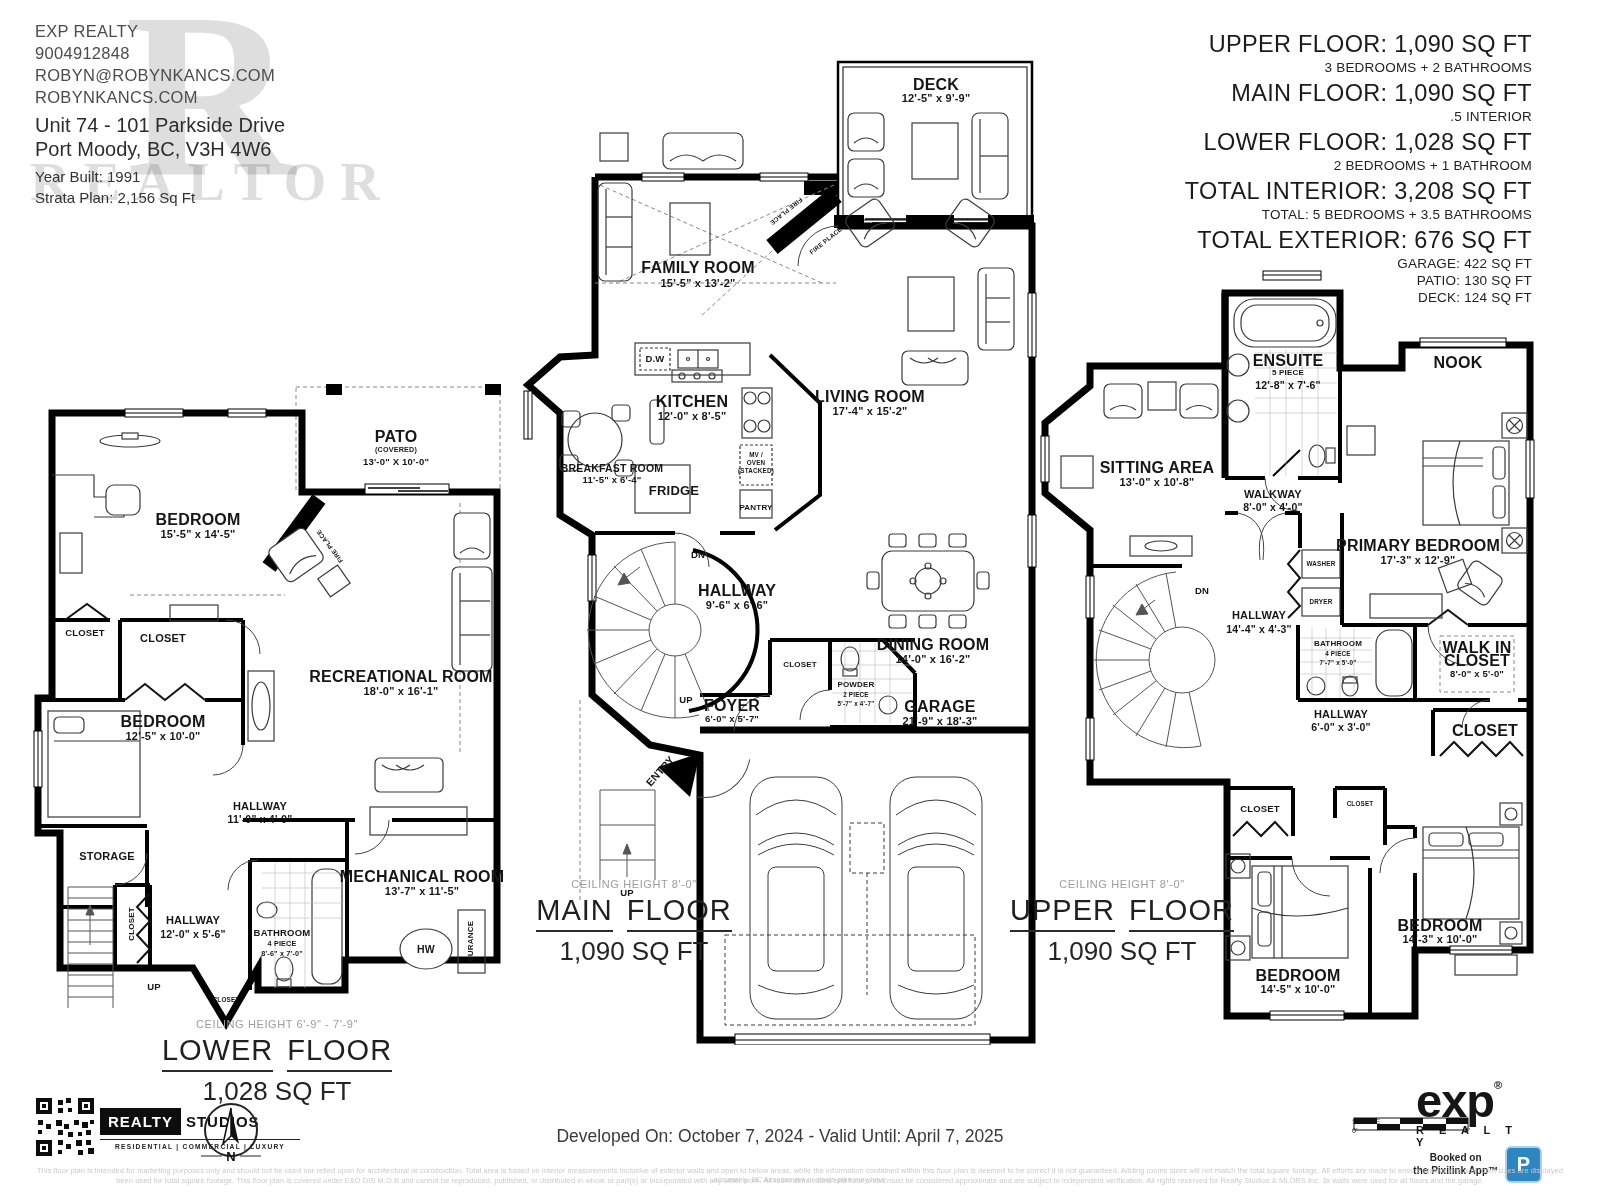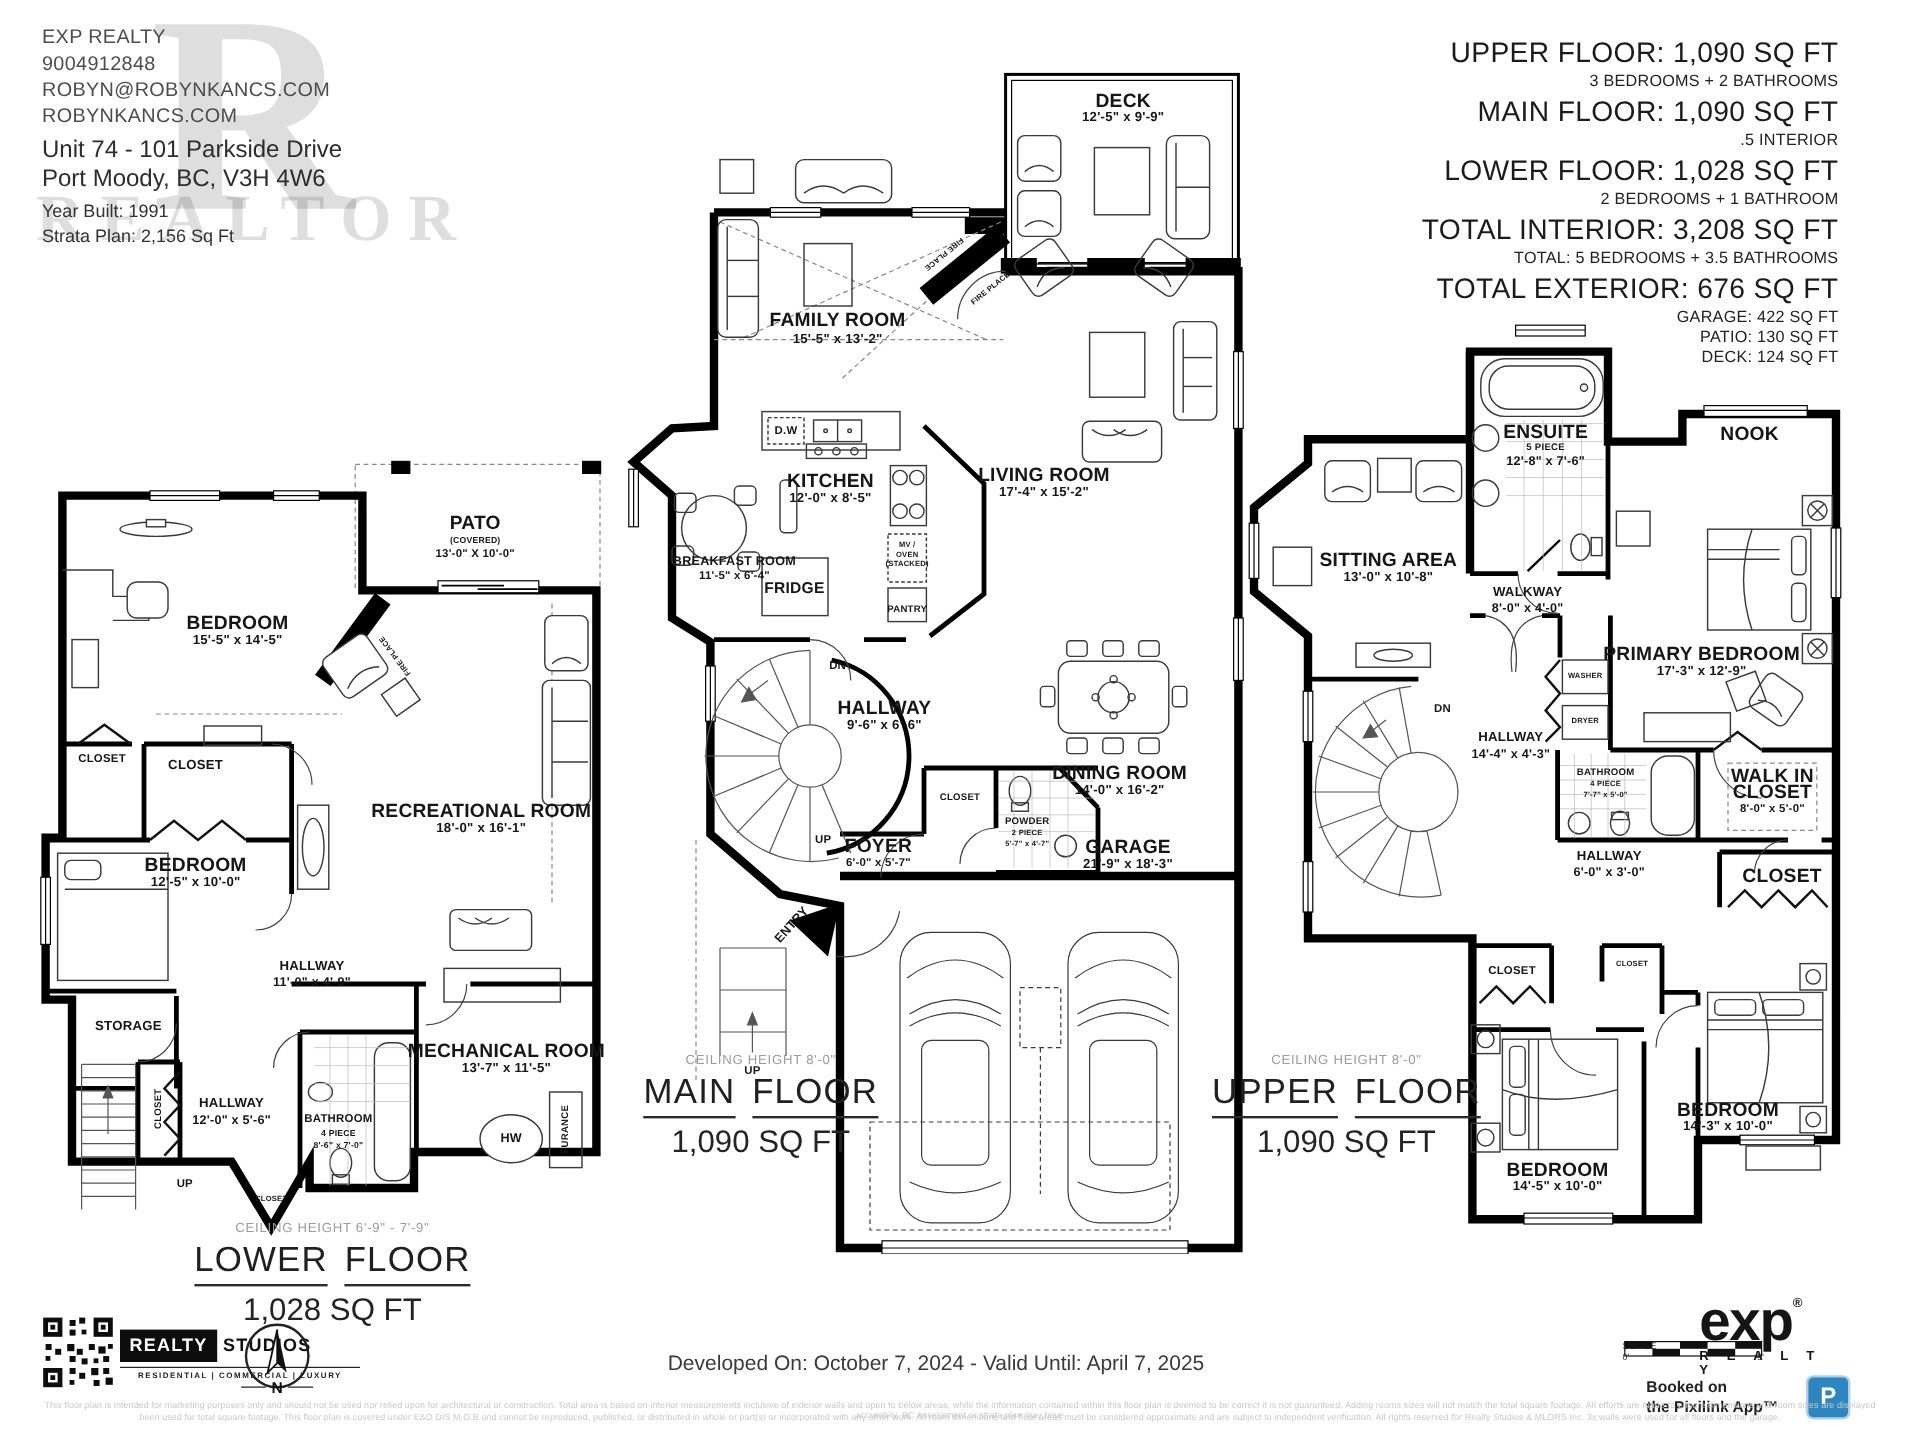--- a/index.html
+++ b/index.html
@@ -45,21 +45,21 @@
   .developed{position:absolute;left:480px;top:1126px;width:600px;text-align:center;
              font-size:17.5px;color:#3a3a3a;z-index:2;}
   .exp{position:absolute;right:64px;top:1080px;width:120px;text-align:left;z-index:2;}
   .exp-word{font-size:47px;font-weight:700;color:#151515;letter-spacing:-1px;line-height:.9;}
   .exp-sup{font-size:11px;vertical-align:28px;}
   .exp-realty{font-size:11px;font-weight:700;letter-spacing:6px;color:#151515;margin-top:2px;}
   .scale{position:absolute;left:1352px;top:1117px;z-index:2;}
   .scale-lbl{font-size:8px;color:#333;letter-spacing:.5px;}
   .scale-ends{display:flex;justify-content:space-between;font-size:7.5px;color:#333;width:118px;}
   .pixi{position:absolute;right:58px;top:1146px;display:flex;align-items:center;z-index:2;}
-  .pixi-txt{font-size:13px;font-weight:600;color:#222;text-align:left;line-height:1.25;margin-right:23px;}
+  .pixi-txt{font-size:10px;font-weight:600;color:#222;text-align:center;line-height:1.25;margin-right:7px;}
   .pixi-p{width:33px;height:33px;border-radius:6px;background:#2e86c1;border:2px solid #aed0e8;
           color:#fff;font-weight:700;font-size:20px;display:flex;align-items:center;justify-content:center;}
   .disc{position:absolute;left:20px;width:1560px;text-align:center;font-size:7.4px;
         color:#c9c9c9;z-index:2;letter-spacing:.1px;}
   .qr{position:absolute;left:34px;top:1096px;z-index:2;}
   .compass{position:absolute;left:198px;top:1100px;z-index:2;}
 </style>
 </head>
 <body>
 
@@ -430,21 +430,21 @@
     <div class="lbl" style="left:178px;top:228px">15'-5" x 13'-2"</div>
     <div class="lbl f6" style="left:266px;top:156px;transform:translate(-50%,-50%) rotate(141deg)">FIRE PLACE</div>
     <div class="lbl f6" style="left:306px;top:186px;transform:translate(-50%,-50%) rotate(-39deg)">FIRE PLACE</div>
     <div class="lbl f9" style="left:135px;top:304px">D.W</div>
     <div class="lbl f12" style="left:172px;top:347px">KITCHEN</div>
     <div class="lbl" style="left:172px;top:361px">12'-0" x 8'-5"</div>
     <div class="lbl f12" style="left:350px;top:342px">LIVING ROOM</div>
     <div class="lbl" style="left:350px;top:356px">17'-4" x 15'-2"</div>
     <div class="lbl f10" style="left:92px;top:413px">BREAKFAST ROOM</div>
     <div class="lbl f9" style="left:92px;top:425px">11'-5" x 6'-4"</div>
-    <div class="lbl f13" style="left:142px;top:435px">FRIDGE</div>
+    <div class="lbl f13" style="left:154px;top:435px">FRIDGE</div>
     <div class="lbl f5 f6" style="left:236px;top:400px">MV /</div>
     <div class="lbl f6" style="left:236px;top:408px">OVEN</div>
     <div class="lbl f6" style="left:236px;top:416px">(STACKED)</div>
     <div class="lbl f8" style="left:236px;top:453px">PANTRY</div>
     <div class="lbl f9" style="left:178px;top:500px">DN</div>
     <div class="lbl f12" style="left:217px;top:536px">HALLWAY</div>
     <div class="lbl" style="left:217px;top:550px">9'-6" x 6'-6"</div>
     <div class="lbl f8" style="left:280px;top:610px">CLOSET</div>
     <div class="lbl f8" style="left:336px;top:630px">POWDER</div>
     <div class="lbl f6" style="left:336px;top:640px">2 PIECE</div>

